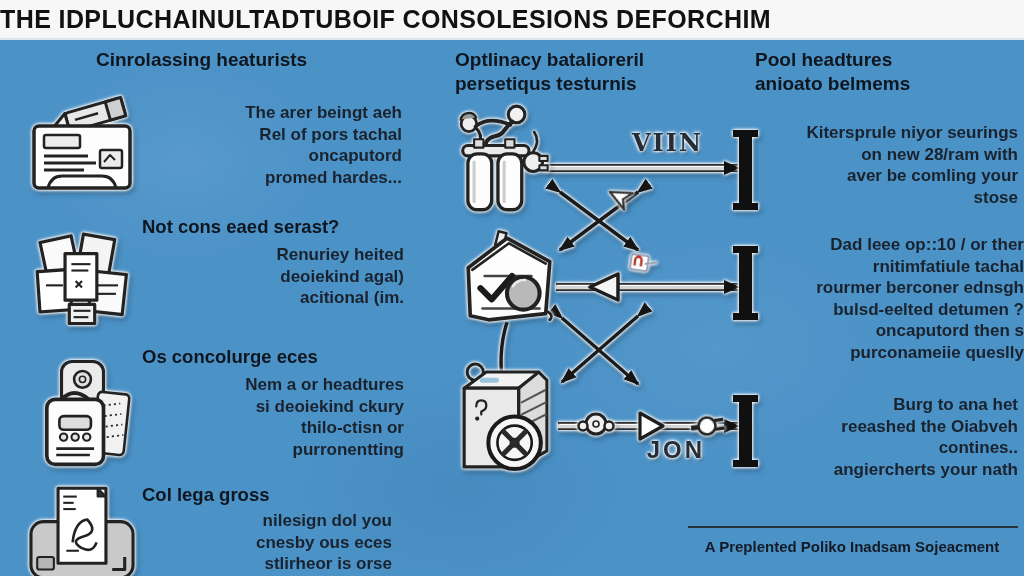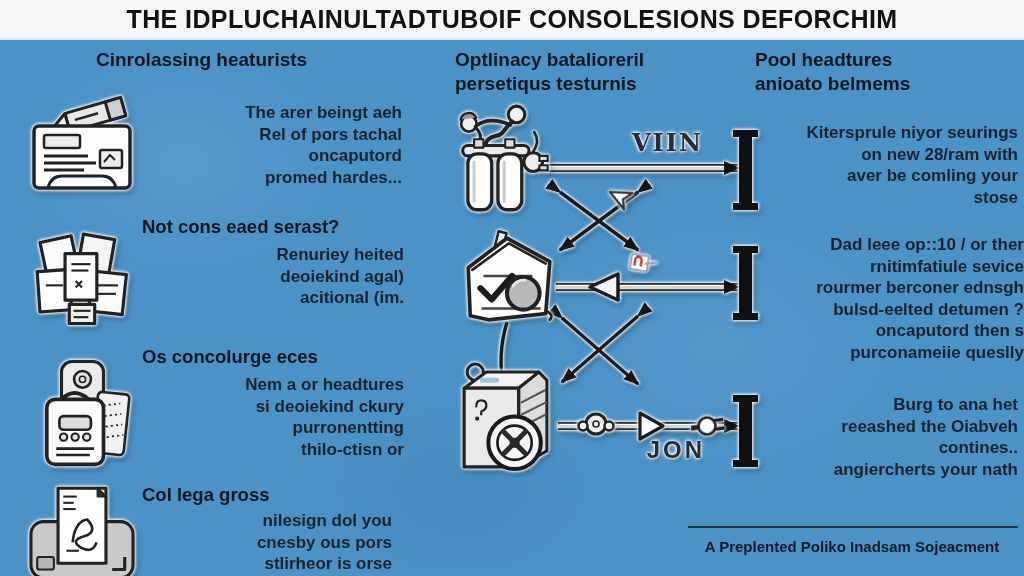--- a/index.html
+++ b/index.html
@@ -5,21 +5,21 @@
   html,body{margin:0;padding:0;background:#222;}
   .canvas{position:relative;width:1024px;height:576px;overflow:hidden;
     font-family:"Liberation Sans",sans-serif;color:#161d26;
     background:
       radial-gradient(220px 160px at 18% 28%, rgba(255,255,255,.07), transparent 70%),
       radial-gradient(260px 180px at 70% 60%, rgba(255,255,255,.05), transparent 70%),
       radial-gradient(240px 160px at 45% 85%, rgba(0,30,60,.06), transparent 70%),
       #4b92c7;}
   .abs{position:absolute;}
   .band{position:absolute;left:0;top:0;width:1024px;height:38px;background:#f7f7f7;
-    border-bottom:2px solid #dfe7ee;display:flex;align-items:center;justify-content:center;}
+    border-bottom:2px solid #dfe7ee;display:flex;align-items:center;justify-content:flex-start;}
   .title{font-size:25px;font-weight:800;letter-spacing:.4px;color:#121212;white-space:nowrap;}
   .colhead{font-size:19px;font-weight:700;color:#10161e;line-height:1.25;}
   .bodytxt{font-size:17px;font-weight:600;line-height:21.5px;color:#1a222d;text-align:right;}
   .subhead{font-size:18.5px;font-weight:700;color:#10161e;}
   .footer{font-size:15px;font-weight:700;color:#141b26;text-align:center;}
   .divline{background:#2a323c;height:2px;}
   .sticker{filter:drop-shadow(0 0 1.5px #fff) drop-shadow(0 0 1.5px #fff) drop-shadow(2px 3px 2px rgba(10,30,50,.32));}
   .biglabel{font-weight:700;color:#262c36;text-align:right;
     text-shadow:0 0 3px #fff,0 0 3px #fff,0 0 5px #fff,2px 3px 3px rgba(0,0,0,.3);}
   .serif{font-family:"DejaVu Serif","Liberation Serif",serif;letter-spacing:2px;font-size:24px;}
@@ -104,42 +104,42 @@
       <circle cx="43" cy="76" r="3.5" fill="#e6e6e6" stroke-width="2"></circle>
       <circle cx="54" cy="76" r="3.5" fill="#e6e6e6" stroke-width="2"></circle>
       <line x1="25" y1="87" x2="61" y2="87" stroke-width="2.5"></line>
       <line x1="25" y1="93" x2="57" y2="93" stroke-width="2.5"></line>
     </g>
   </svg>
   <div class="abs subhead" style="left:142px;top:346px;width:260px;">Os concolurge eces</div>
   <div class="abs bodytxt" style="left:154px;top:374px;width:250px;">
     <div>Nem a or headtures</div>
     <div>si deoiekind ckury</div>
+    <div>thilo-ctisn or</div>
     <div>purronentting</div>
-    <div>thilo-ctisn or</div>
   </div>
 
   <svg class="abs sticker" style="left:20px;top:482px;" width="124" height="100" viewBox="0 0 110 96">
     <g stroke="#222" stroke-linejoin="round">
       <rect x="6" y="38" width="98" height="54" rx="12" fill="#c9c9c9" stroke-width="3"></rect>
       <rect x="12" y="72" width="16" height="12" rx="2" fill="#b5b5b5" stroke-width="2"></rect>
       <path d="M84,84 h12 v-12" fill="none" stroke-width="3"></path>
       <rect x="32" y="6" width="46" height="72" fill="#ffffff" stroke-width="3"></rect>
       <polygon points="70,6 78,14 70,14" fill="#333" stroke-width="2"></polygon>
       <line x1="37" y1="14" x2="50" y2="14" stroke-width="2"></line>
       <line x1="37" y1="20" x2="47" y2="20" stroke-width="2"></line>
       <line x1="37" y1="26" x2="49" y2="26" stroke-width="2"></line>
       <path d="M46,58 q2,-20 14,-22 q11,12 -3,16 q-14,4 -3,11 q11,6 15,-5" fill="none" stroke-width="2.5"></path>
       <line x1="40" y1="66" x2="52" y2="66" stroke-width="2"></line>
     </g>
   </svg>
   <div class="abs subhead" style="left:142px;top:484px;width:260px;">Col lega gross</div>
   <div class="abs bodytxt" style="left:142px;top:510px;width:250px;">
     <div>nilesign dol you</div>
-    <div>cnesby ous pors</div>
+    <div>cnesby ous eces</div>
     <div>stlirheor is orse</div>
     <div>contagls</div>
   </div>
 
   <div class="abs colhead" style="left:455px;top:48px;width:300px;">
     <div>Optlinacy batalioreril</div>
     <div>persetiqus testurnis</div>
   </div>
 
   <svg class="abs" style="left:0;top:0;pointer-events:none;" width="1024" height="576" viewBox="0 0 1024 576">
@@ -297,21 +297,21 @@
 
   <div class="abs bodytxt" style="left:768px;top:122px;width:250px;">
     <div>Kitersprule niyor seurings</div>
     <div>on new 28/ram with</div>
     <div>aver be comling your</div>
     <div>stose</div>
   </div>
 
   <div class="abs bodytxt" style="left:768px;top:234px;width:256px;">
     <div>Dad leee op::10 / or ther</div>
-    <div>rnitimfatiule sevice</div>
+    <div>rnitimfatiule tachal</div>
     <div>rourmer berconer ednsgh</div>
     <div>bulsd-eelted detumen ?</div>
     <div>oncaputord then s</div>
     <div>purconameiie queslly</div>
   </div>
 
   <div class="abs bodytxt" style="left:768px;top:394px;width:250px;">
     <div>Burg to ana het</div>
     <div>reeashed the Oiabveh</div>
     <div>contines..</div>

